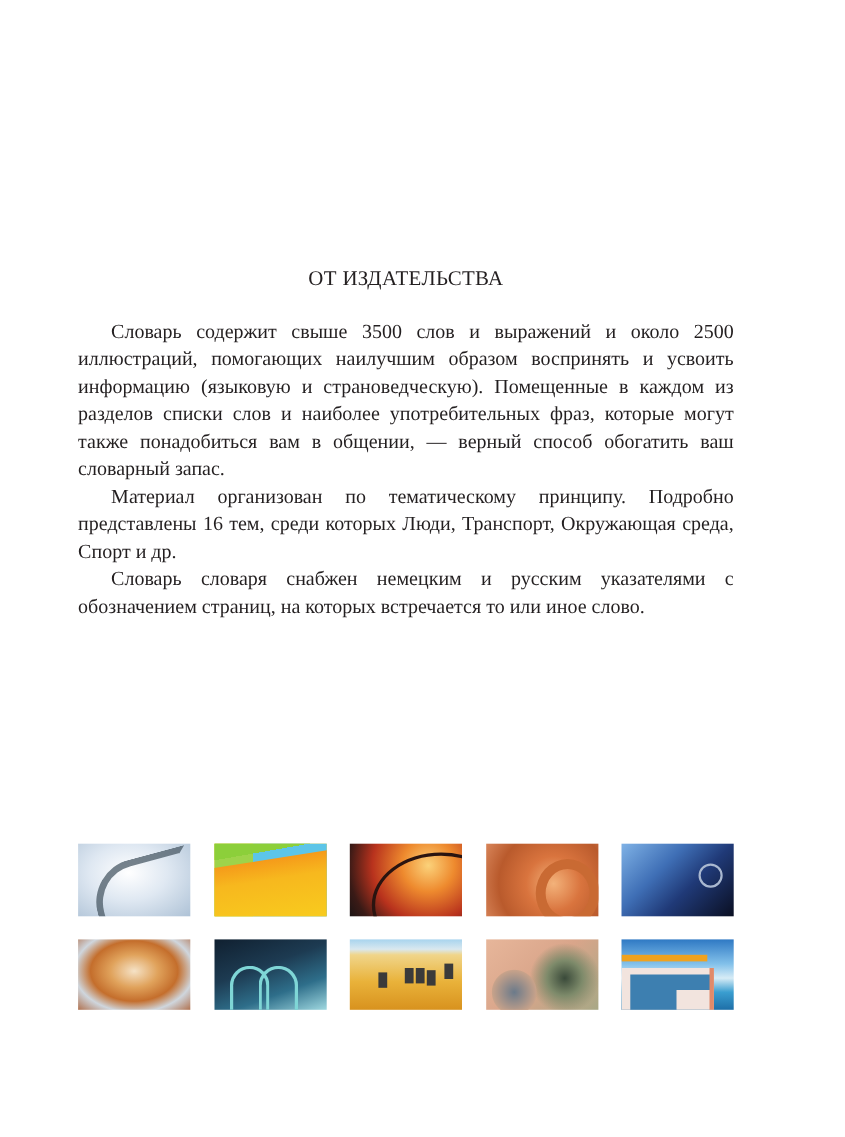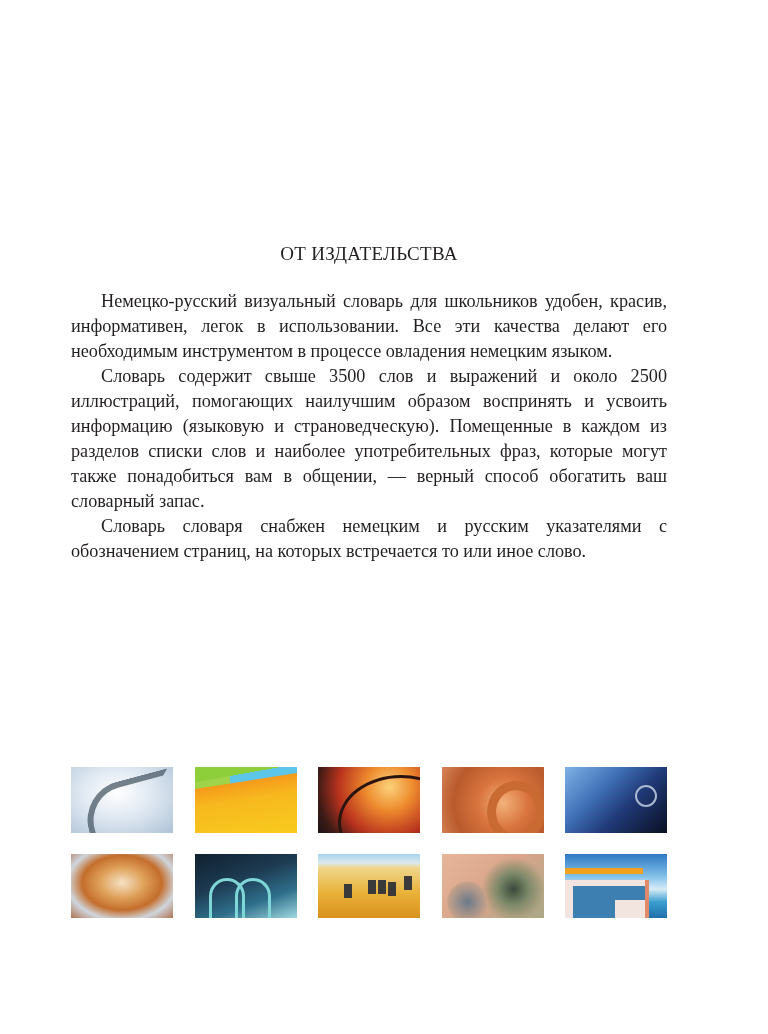--- a/index.html
+++ b/index.html
@@ -46,22 +46,22 @@
   .t-van::after { content: ""; position: absolute; left: 0; top: 26px; width: 80px; height: 40px; background: #f2e4de; border-right: 4px solid #e08a6a;
        box-shadow: inset 8px 6px 0 0 #f2e4de, inset 56px 26px 0 -6px #3d7fb0; }
 </style>
 </head>
 <body>
 
 <div class="page">
   <div class="heading">ОТ ИЗДАТЕЛЬСТВА</div>
 
   <div class="body-text">
-    <p>Немецко-русский визуальный словарь для школьников удобен, красив, информативен, легок в использовании. Все эти качества делают его необходимым инструментом в процессе овладения немецким языком.</p>
     <p>Словарь содержит свыше 3500 слов и выражений и около 2500 иллюстраций, помогающих наилучшим образом воспринять и усвоить информацию (языковую и страноведческую). Помещенные в каждом из разделов списки слов и наиболее употребительных фраз, которые могут также понадобиться вам в общении, — верный способ обогатить ваш словарный запас.</p>
+    <p>Материал организован по тематическому принципу. Подробно представлены 16 тем, среди которых Люди, Транспорт, Окружающая среда, Спорт и др.</p>
     <p>Словарь словаря снабжен немецким и русским указателями с обозначением страниц, на которых встречается то или иное слово.</p>
   </div>
 
   <div class="thumbs">
     <div class="thumb t-stairs"></div>
     <div class="thumb t-yellow"></div>
     <div class="thumb t-ball"></div>
     <div class="thumb t-pretzel"></div>
     <div class="thumb t-laptop"></div>
     <div class="thumb row2 t-coffee"></div>

